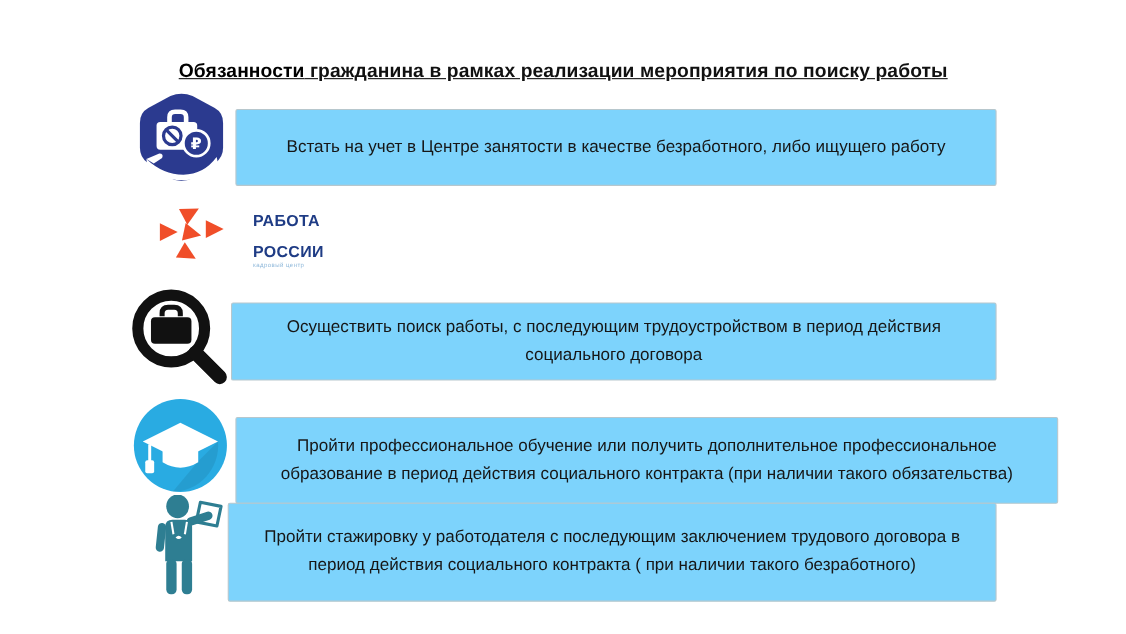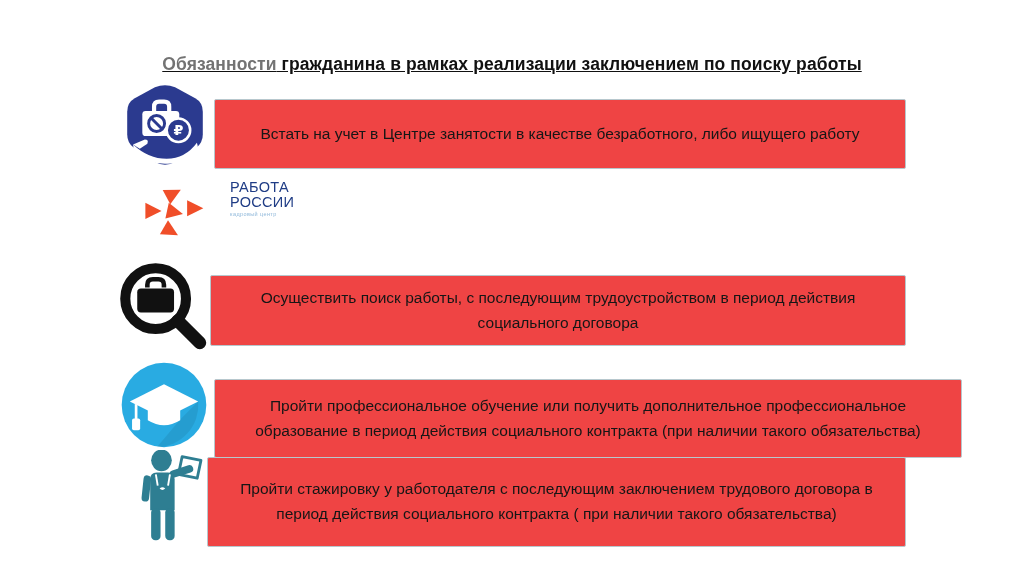--- a/index.html
+++ b/index.html
@@ -5,52 +5,52 @@
   html,body { margin:0; padding:0; background:#fff; }
   .slide {
     position:relative; width:1024px; height:576px; background:#ffffff;
     font-family:"Liberation Sans", sans-serif; overflow:hidden;
   }
   .title {
     position:absolute; top:42px; left:0; right:0; text-align:center;
     font-size:17.5px; font-weight:bold; color:#111;
     text-decoration:underline; letter-spacing:0.1px;
   }
-  .title .hl { color:#737373; }
+  .title .hl { color:#000000; }
   .icon-wrap { position:absolute; }
   .icon-wrap svg { width:100%; height:100%; display:block; }
   .txtbox {
-    position:absolute; background:#ef4444; border:1px solid #b7c7cd; border-radius:2px;
+    position:absolute; background:#7dd3fc; border:1px solid #b7c7cd; border-radius:2px;
     display:flex; align-items:center; justify-content:center; text-align:center;
     font-size:15.5px; line-height:1.6; color:#161616; padding:2px 12px; box-sizing:border-box;
   }
   
   #icon-1 { left:116px; top:84px;  width:98px;  height:84px; }
   #box-1  { left:214px; top:99px;  width:692px; height:70px; }
   #icon-2 { left:124px; top:180px; width:102px; height:62px; }
   #box-2  { left:222px; top:191px; width:684px; height:65px; }
   #icon-3 { left:113px; top:260px; width:100px; height:92px; }
   #box-3  { left:210px; top:275px; width:696px; height:71px; }
   #icon-4 { left:117px; top:360px; width:94px;  height:90px; }
   #box-4  { left:214px; top:379px; width:748px; height:79px; }
   #icon-5 { left:127px; top:450px; width:84px;  height:94px; }
   #box-5  { left:207px; top:457px; width:699px; height:90px; }
   
   .rr-logo { display:flex; align-items:flex-start; gap:4px; }
   .rr-arrows { width:44px; height:46px; flex:0 0 auto; margin-top:4px; }
   .rr-text { display:flex; flex-direction:column; line-height:1; }
-  .rr-line { font-weight:normal; color:#1f3c85; font-size:14.5px; letter-spacing:0.3px; }
+  .rr-line { font-weight:bold; color:#1f3c85; font-size:14.5px; letter-spacing:0.3px;margin-top:14px; }
   .rr-sub  { color:#8fb8da; font-size:5.5px; margin-top:3px; letter-spacing:0.4px; }
 </style>
 </head>
 <body>
 
 <div class="slide">
 
-  <h1 class="title"><span class="hl">Обязанности</span><span> гражданина в рамках реализации заключением по поиску работы</span></h1>
+  <h1 class="title"><span class="hl">Обязанности</span><span> гражданина в рамках реализации мероприятия по поиску работы</span></h1>
 
   <div class="icon-wrap" id="icon-1">
     <svg viewBox="0 0 100 100" aria-hidden="true">
       <path d="M38 4 Q50 -1 62 4 L86 17 Q95 22 95 33 L95 60 Q95 70 87 76 L62 93 Q50 99 38 93 L13 76 Q5 70 5 60 L5 33 Q5 22 14 17 Z" fill="#2b3a8f"></path>
       <path d="M37 33 v-6 q0-6 6-6 h6 q6 0 6 6 v6" fill="none" stroke="#fff" stroke-width="5"></path>
       <rect x="23" y="32" width="44" height="30" rx="4" fill="#fff"></rect>
       <circle cx="40" cy="47" r="9.5" fill="none" stroke="#2b3a8f" stroke-width="3.5"></circle>
       <line x1="33.5" y1="40.5" x2="46.5" y2="53.5" stroke="#2b3a8f" stroke-width="3.5"></line>
       <circle cx="66" cy="55" r="14" fill="#2b3a8f" stroke="#fff" stroke-width="3"></circle>
       <text x="66" y="61" font-size="17" font-weight="bold" fill="#fff" text-anchor="middle" font-family="DejaVu Sans, sans-serif">₽</text>
@@ -113,16 +113,16 @@
       <rect x="15" y="27" width="8" height="28" rx="4" fill="#2e7e92" transform="rotate(6 19 30)"></rect>
       <path d="M22 31 Q22 24 29 24 L41 24 Q48 24 48 31 L48 64 L22 64 Z" fill="#2e7e92"></path>
       <line x1="28" y1="26" x2="30" y2="38" stroke="#fff" stroke-width="2"></line>
       <line x1="43" y1="26" x2="41" y2="38" stroke="#fff" stroke-width="2"></line>
       <path d="M32 41 q3-3 6 0 q-3 3 -6 0" fill="#fff"></path>
       <rect x="23" y="62" width="10" height="34" rx="4.5" fill="#2e7e92"></rect>
       <rect x="38" y="62" width="10" height="34" rx="4.5" fill="#2e7e92"></rect>
     </svg>
   </div>
   <div class="txtbox" id="box-5">
-    <span>Пройти стажировку у работодателя с последующим заключением трудового договора в период действия социального контракта ( при наличии такого обязательства)</span>
+    <span>Пройти стажировку у работодателя с последующим заключением трудового договора в период действия социального контракта ( при наличии такого безработного)</span>
   </div>
 
 </div>
 
 </body></html>

